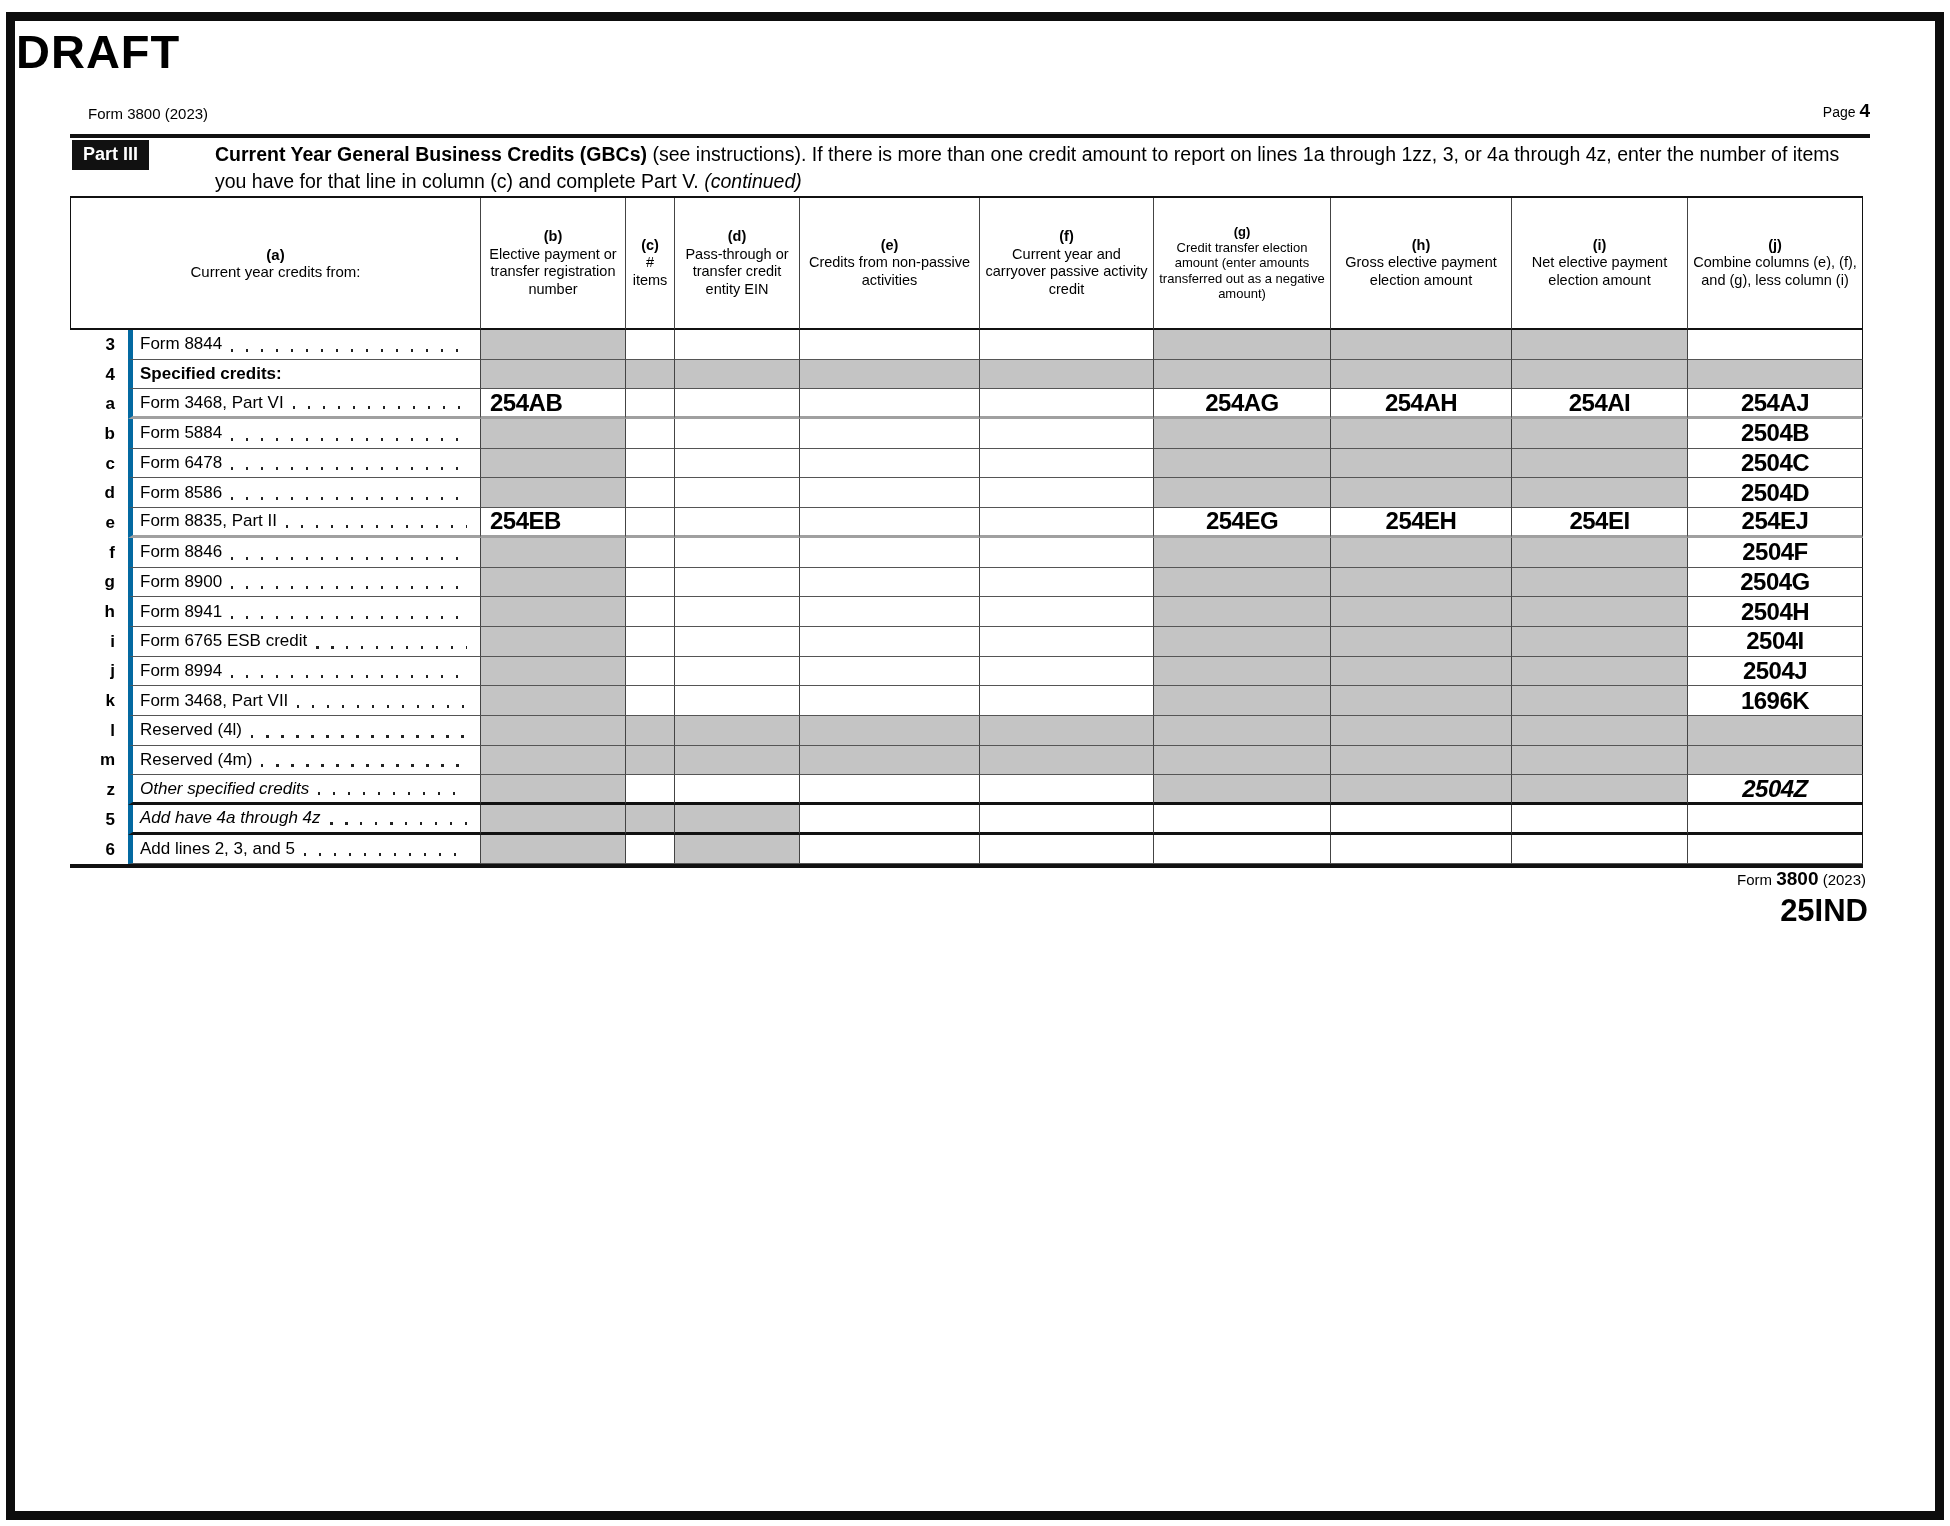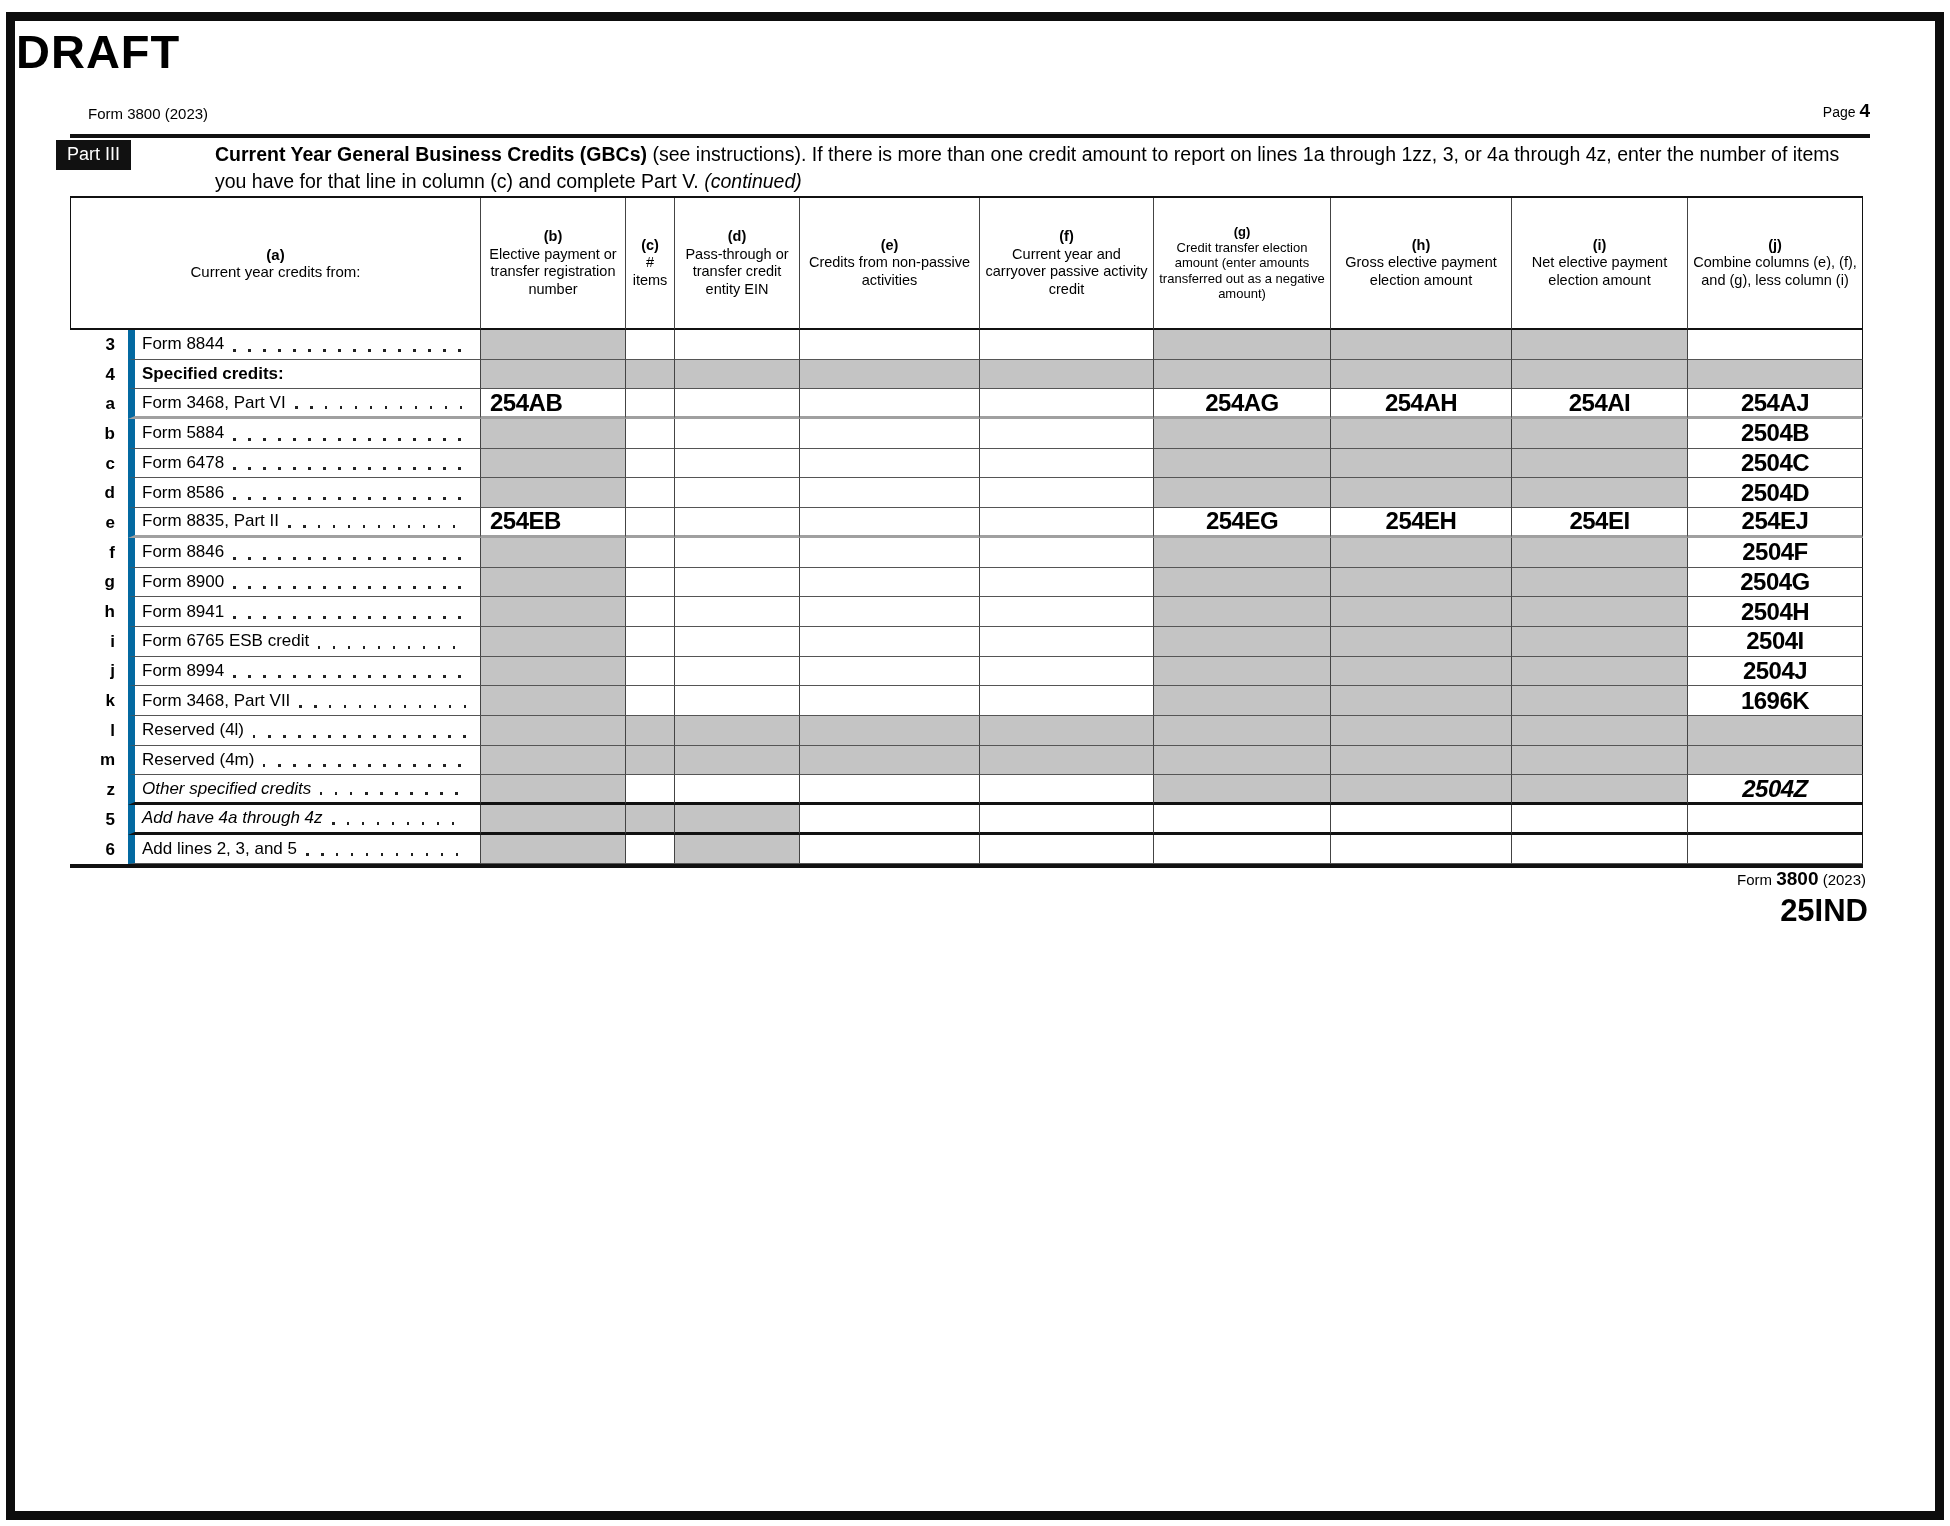--- a/index.html
+++ b/index.html
@@ -3,40 +3,40 @@
 <meta charset="utf-8">
 <style>
   html,body{margin:0;padding:0;background:#fff;}
   body{width:1950px;height:1526px;position:relative;font-family:"Liberation Sans","DejaVu Sans",sans-serif;color:#000;}
   .frame{position:absolute;left:6px;top:12px;right:6px;bottom:6px;border:9px solid #0d0d0d;pointer-events:none;}
   .draft{position:absolute;left:16px;top:24px;font-size:47px;font-weight:800;letter-spacing:1px;}
   .topline{position:absolute;left:88px;top:100px;width:1782px;display:flex;justify-content:space-between;align-items:flex-end;font-size:15px;}
   .pageno{font-size:14px;}
   .pageno b{font-size:19px;}
   .rule{position:absolute;left:70px;top:134px;width:1800px;height:4px;background:#111;}
-  .part-badge{position:absolute;left:56px;top:140px;background:#111;color:#fff;font-weight:normal;font-size:18px;padding:4px 11px 5px;}
+  .part-badge{position:absolute;left:72px;top:140px;background:#111;color:#fff;font-weight:bold;font-size:18px;padding:4px 11px 5px;}
   .part-title{position:absolute;left:215px;top:141px;width:1655px;font-size:19.5px;line-height:26.5px;}
   .part-title b{font-weight:bold;}
   .part-title i{font-style:italic;}
 
   .tbl{position:absolute;left:70px;top:196px;border-bottom:4px solid #111;}
   .hrow{display:flex;border-top:2px solid #111;}
   .hcell{box-sizing:border-box;height:132px;border-left:1px solid #444;border-bottom:2px solid #111;
          display:flex;flex-direction:column;justify-content:center;align-items:center;text-align:center;
          font-size:14.5px;line-height:17.5px;padding:2px 2px;}
   .hcell .cl{font-weight:bold;}
   .hcell.ca{border-left:1.5px solid #111;font-size:15px;}
   .hcell.cg{font-size:13px;line-height:15.5px;}
   .hcell.cj{border-right:1.5px solid #111;}
 
   .trow{display:flex;}
   .cell{box-sizing:border-box;height:29.7px;border-left:1px solid #444;border-bottom:1px solid #555;
         display:flex;align-items:center;justify-content:center;overflow:hidden;}
   .cell.lbl{border:none;justify-content:flex-end;font-weight:bold;font-size:17px;padding-right:13px;}
-  .cell.desc{border-left:7px solid #0369a1;justify-content:flex-start;font-size:17px;padding-left:7px;}
+  .cell.desc{border-left:5px solid #0369a1;justify-content:flex-start;font-size:17px;padding-left:7px;}
   .cell.desc .dtxt{white-space:nowrap;}
   .cell.desc.bold .dtxt{font-weight:bold;}
   .cell.cj2{border-right:1.5px solid #111;}
   .cell.g{background:#c4c4c4;}
   .trow.sep-gray .cell:not(.lbl){border-bottom:3px solid #a0a0a0;}
   .trow.sep-black .cell:not(.lbl){border-bottom:3px solid #111;font-style:italic;}
   .val{font-weight:bold;font-size:24px;letter-spacing:-0.5px;line-height:1;}
   .cell.vb{justify-content:flex-start;padding-left:9px;}
   .leader{flex:1;height:3px;align-self:flex-end;margin:0 13px 7px 9px;
           background:repeating-linear-gradient(90deg,#222 0 2.5px,transparent 2.5px 15px);}

